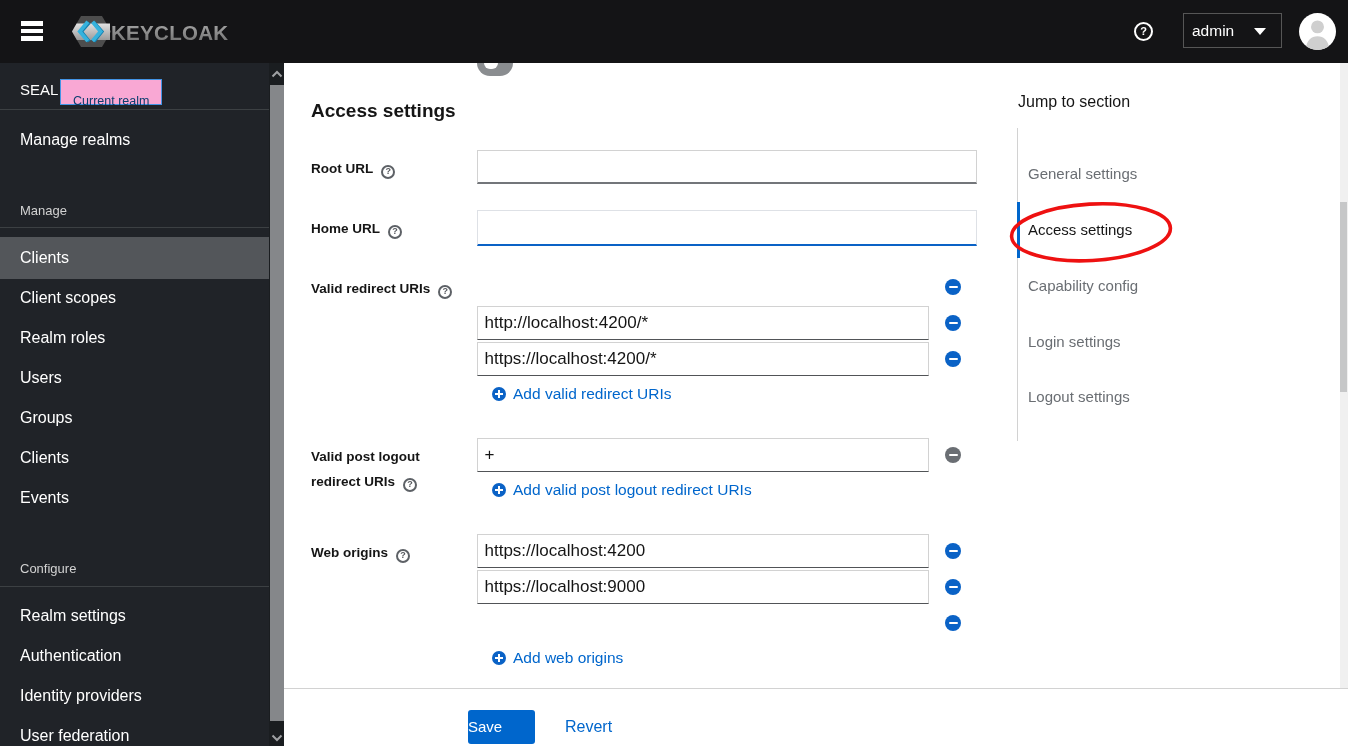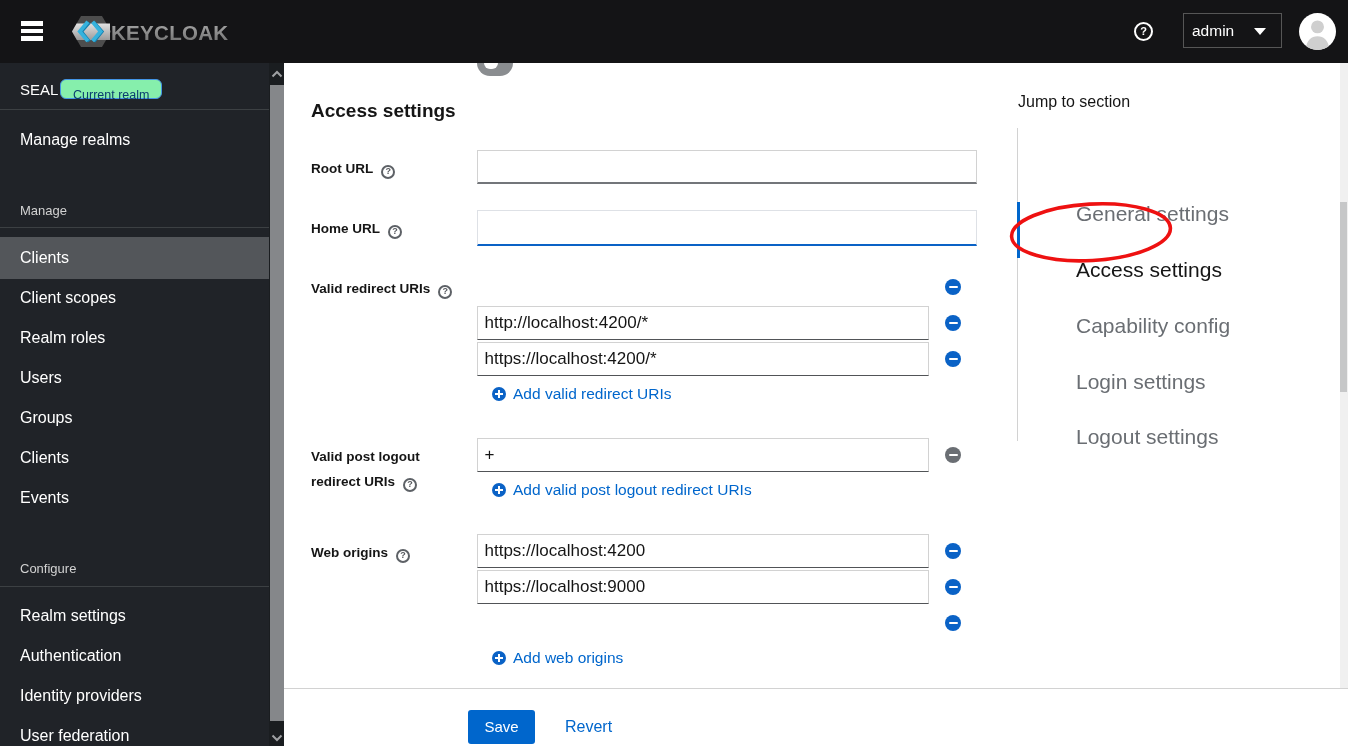--- a/index.html
+++ b/index.html
@@ -32,26 +32,26 @@
   .minus.gray { background:#6a6e73; }
   .addlink { position:absolute; left:208px; font-size:15.5px; color:#0066cc; }
   .plus { display:inline-block; width:14px; height:14px; border-radius:50%; background:#0a62c6; position:relative; vertical-align:-2px; margin-right:7px; }
   .plus::before { content:""; position:absolute; left:3px; top:5.9px; width:8px; height:2.2px; background:#fff; }
   .plus::after { content:""; position:absolute; left:5.9px; top:3px; width:2.2px; height:8px; background:#fff; }
 
   
   #jumptitle { position:absolute; left:734px; top:30px; font-size:16px; color:#151515;text-align:right; }
   #jline { position:absolute; left:733px; top:65px; width:1px; height:313px; background:#d2d2d2; }
   #jbar { position:absolute; left:733px; top:139px; width:3px; height:56px; background:#0066cc; }
-  .jitem { position:absolute; left:792px; font-size:21px; color:#6a6e73;margin-top:37px; }
+  .jitem { position:absolute; left:744px; font-size:15px; color:#6a6e73; }
   .jitem.cur { color:#151515; }
 
   
   #fdiv { position:absolute; left:0px; top:625px; width:1064px; height:1px; background:#d2d2d2; }
-  #save { position:absolute; left:184px; top:647px; width:67px; height:34px; background:#0066cc; color:#fff; font-size:15px; text-align:center; line-height:34px; border-radius:3px; }
+  #save { position:absolute; left:184px; top:647px; width:67px; height:34px; background:#0066cc; color:#fff; font-size:15px; line-height:34px; border-radius:3px; }
   #revert { position:absolute; left:281px; top:655px; font-size:16px; color:#0066cc; }
 
   
   #ctrack { position:absolute; left:1056px; top:0; width:8px; height:625px; background:#f0f0f0; }
   #cthumb { position:absolute; left:1056px; top:139px; width:7px; height:190px; background:#c6c7c8; }
 
   
   #switch { position:absolute; left:193px; top:0px; width:36px; height:13px; background:#8a8d90; border-radius:0 0 13px 13px; }
   #knob { position:absolute; left:200px; top:0px; width:14px; height:6px; background:#fff; border-radius:0 0 7px 7px; }
 </style>
@@ -94,21 +94,21 @@
     <circle cx="18" cy="18" r="18" fill="#fff"></circle>
     <g clip-path="url(#avc)">
       <circle cx="18" cy="13.5" r="6.3" fill="#cfcfcf"></circle>
       <path d="M6.5 36 C7 26.5 12 22.5 18 22.5 C24 22.5 29 26.5 29.5 36 L29.5 37 L6.5 37 Z" fill="#cfcfcf"></path>
     </g>
   </svg>
 </div>
 
 <div id="sidebar">
   <div style="position:absolute;left:20px;top:18px;font-size:15px;color:#fff">SEAL</div>
-  <div style="position:absolute;left:60px;top:16px;height:20px;padding:6px 12px;background:#86efac;border:1px solid #4394e5;border-radius:6px;font-size:12.5px;line-height:18px;color:#0b3e6f">Current realm</div>
+  <div style="position:absolute;left:60px;top:16px;height:20px;padding:12px 12px;background:#f9a8d4;border:1px solid #4394e5;border-radius:0;font-size:12.5px;line-height:18px;color:#0b3e6f">Current realm</div>
   <div class="sdiv" style="top:46px"></div>
   <div class="navitem" style="top:68px">Manage realms</div>
   <div class="navhead" style="top:140px">Manage</div>
   <div class="sdiv" style="top:164px"></div>
   <div id="selbg"></div>
   <div class="navitem" style="top:186px">Clients</div>
   <div class="navitem" style="top:226px">Client scopes</div>
   <div class="navitem" style="top:266px">Realm roles</div>
   <div class="navitem" style="top:306px">Users</div>
   <div class="navitem" style="top:346px">Groups</div>

